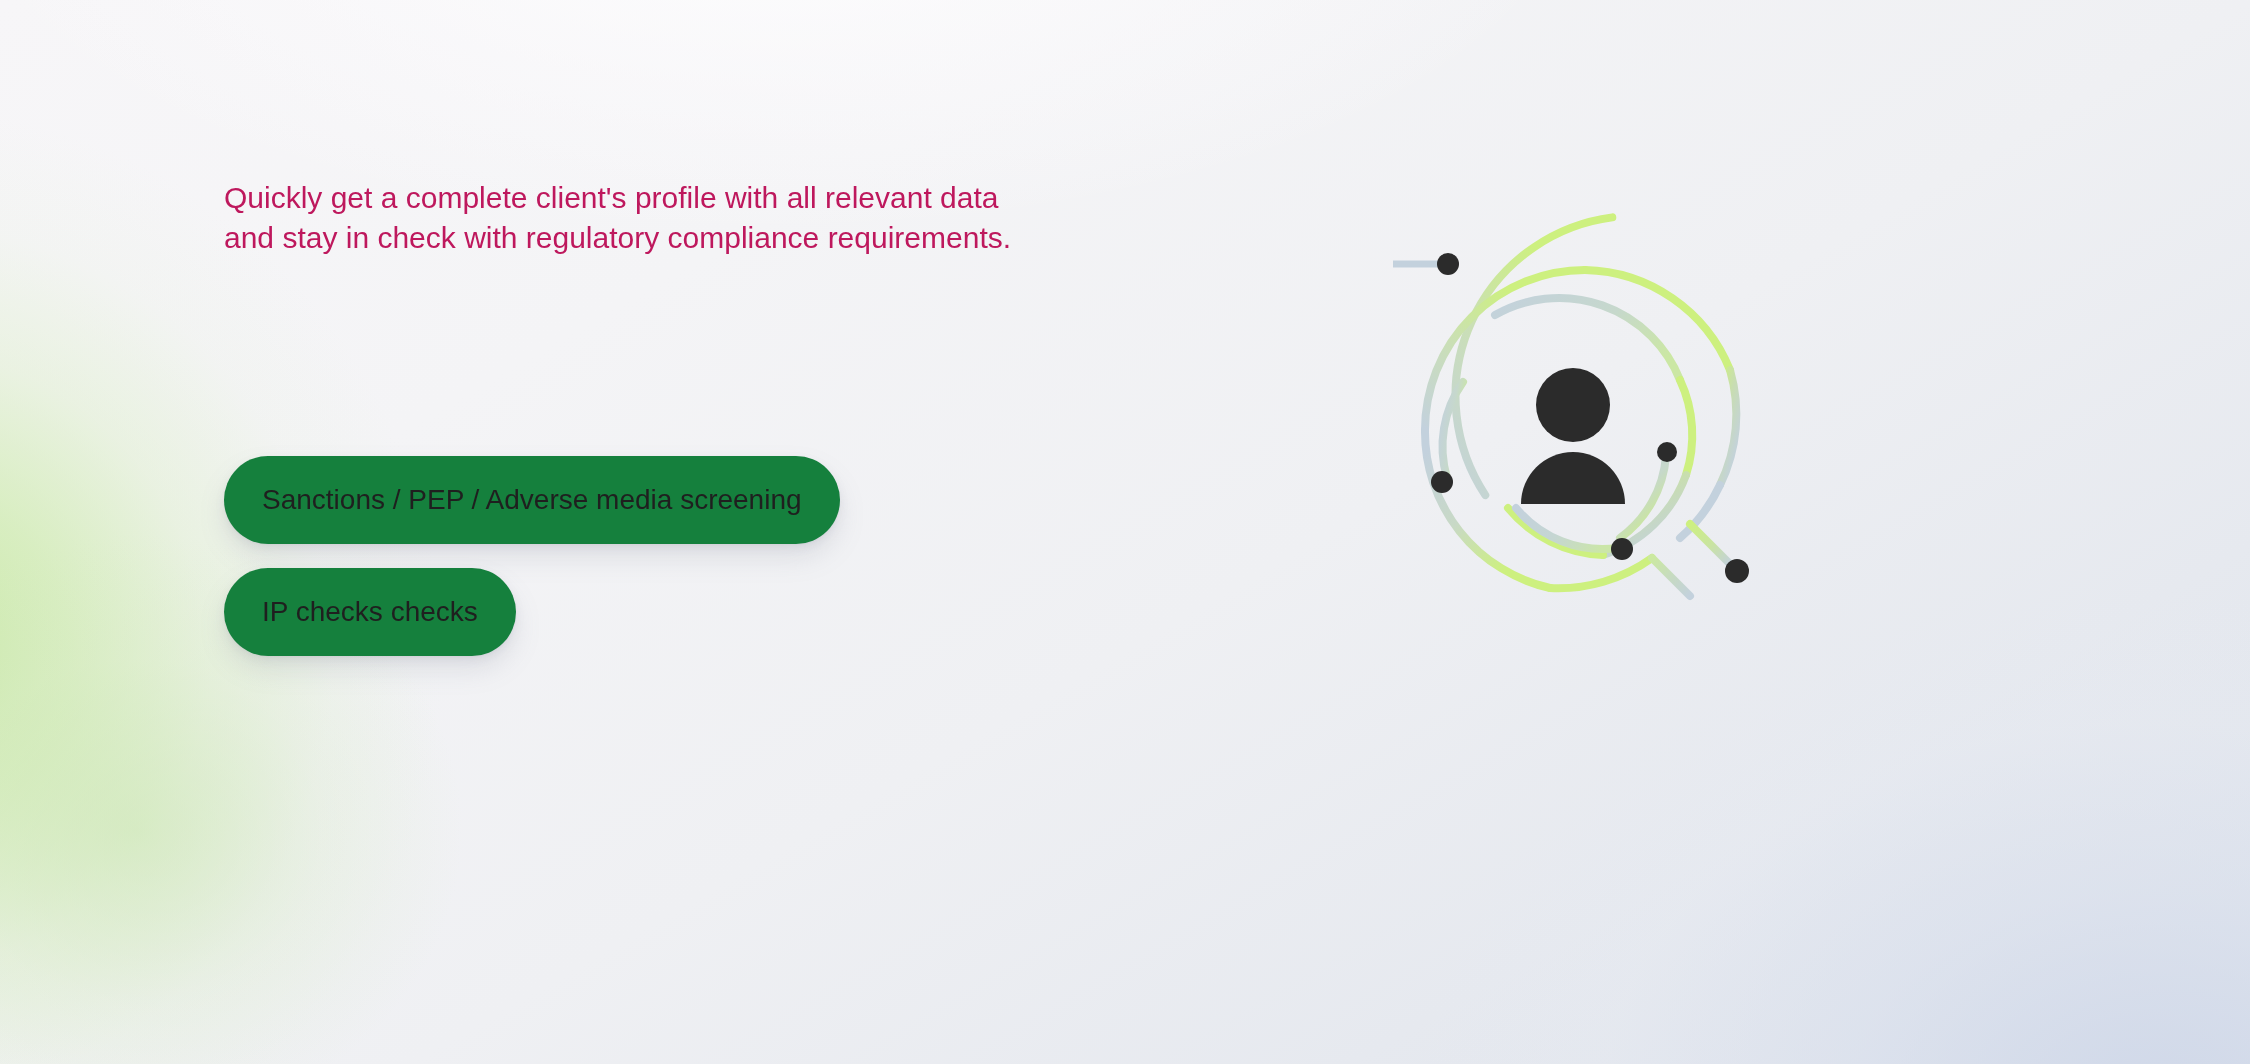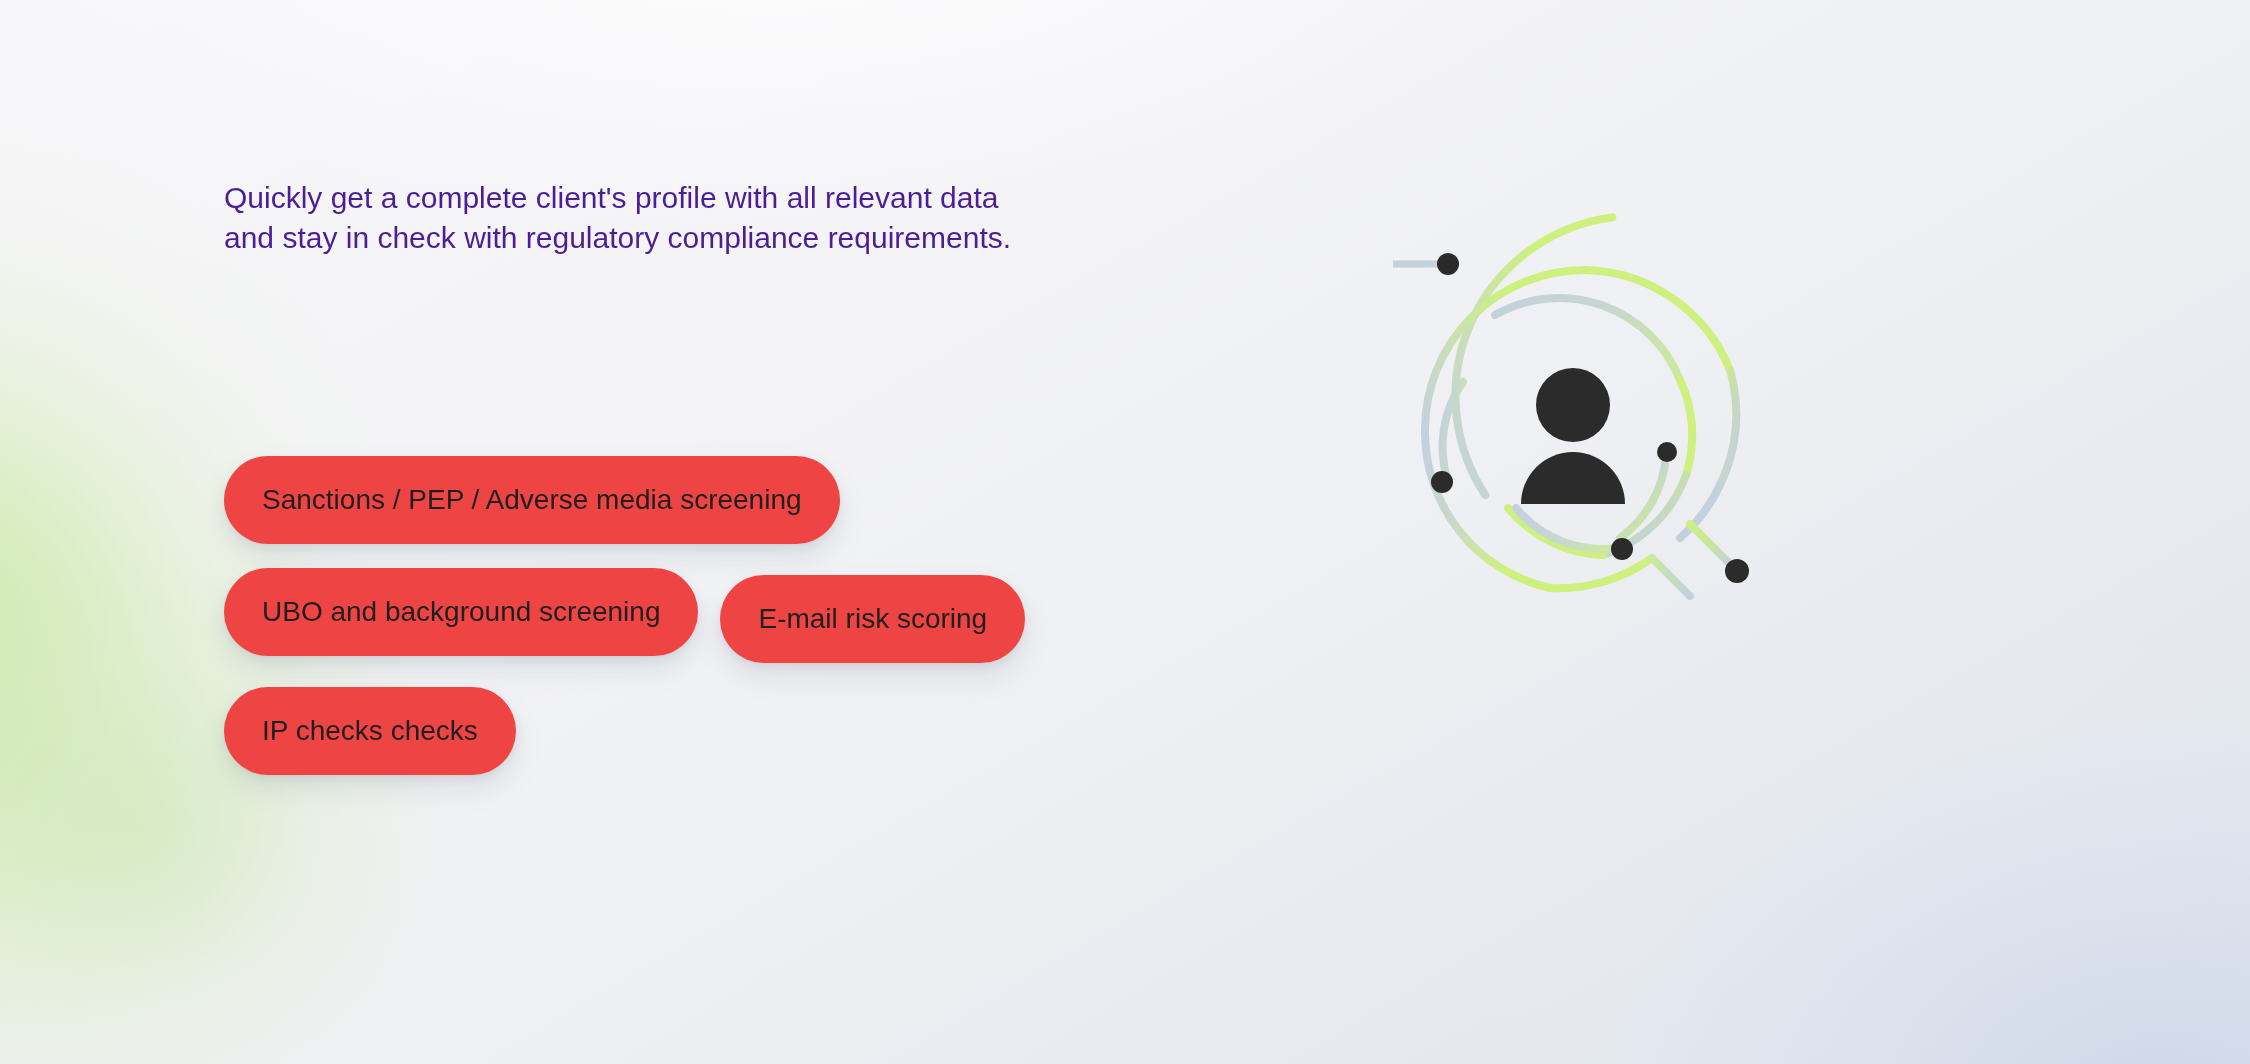--- a/index.html
+++ b/index.html
@@ -74,42 +74,42 @@
     font-weight:400;
     color:#232323;
     letter-spacing:-0.6px;
     white-space:nowrap;
   }
   #subcopy {
     margin-top:30px;
     font-size:30px;
     line-height:1.33;
     font-weight:400;
-    color:#4c1d95;
+    color:#be185d;
     width:790px;
   }
 
   
   #pills {
     position:absolute;
     left:224px; top:456px;
     z-index:5;
   }
   .pill-row {
     display:flex;
     align-items:flex-start;
     margin-bottom:24px;
   }
   .pill {
     display:inline-flex;
     align-items:center;
     height:88px;
     padding:0 38px;
     border-radius:48px;
-    background:#ef4444;
+    background:#15803d;
     color:#1f1f1f;
     font-size:28px;
     line-height:1;
     white-space:nowrap;
     box-shadow:
       0 14px 26px rgba(125,132,148,0.17),
       0 4px 10px rgba(125,132,148,0.10),
       0 1px 2px rgba(125,132,148,0.08);
   }
   .pill.offset-down { margin-top:7px; }
@@ -137,25 +137,20 @@
 
   <div id="copy">
     <p id="subcopy">Quickly get a complete client's profile with all relevant data and stay in check with regulatory compliance requirements.</p>
   </div>
 
   <div id="pills">
     <div class="pill-row">
       <span class="pill">Sanctions / PEP / Adverse media screening</span>
     </div>
     <div class="pill-row">
-      <span class="pill">UBO and background screening</span>
-      <span class="pill-gap"></span>
-      <span class="pill offset-down">E-mail risk scoring</span>
-    </div>
-    <div class="pill-row">
       <span class="pill">IP checks checks</span>
     </div>
   </div>
 
   <div id="illustration">
     <svg viewBox="0 0 560 520" xmlns="http://www.w3.org/2000/svg">
       <defs>
 
         <linearGradient id="gOuter" x1="0" y1="0.15" x2="1" y2="0.9" gradientUnits="objectBoundingBox">
           <stop offset="0.00" stop-color="#c3d1dd"></stop>

